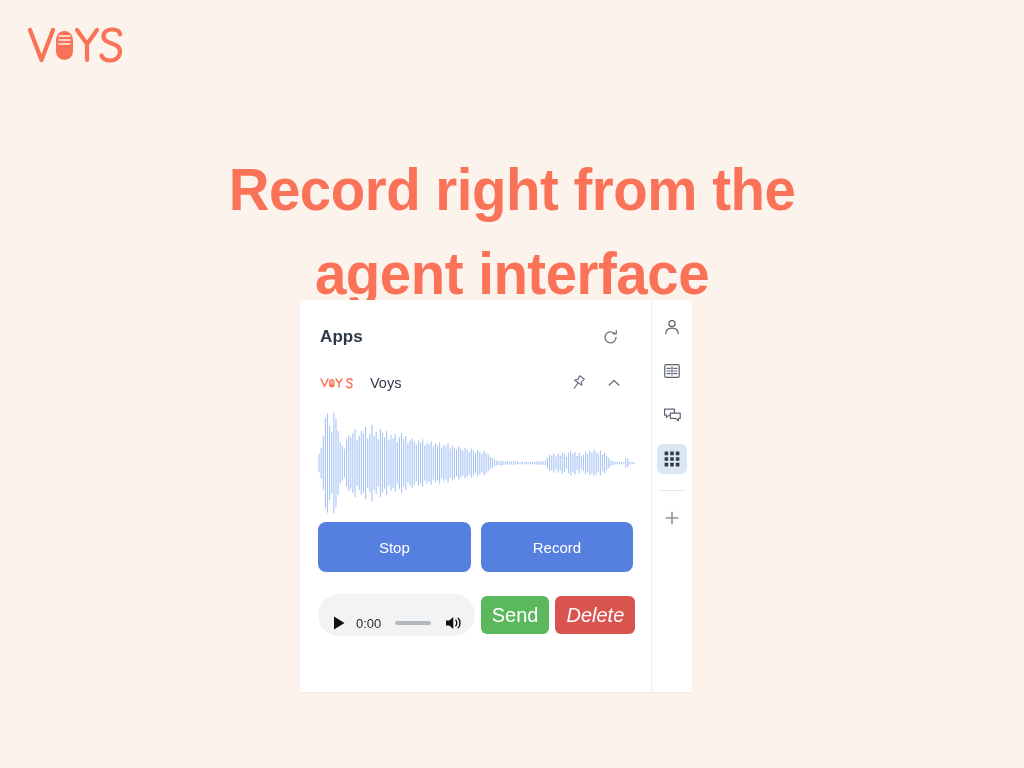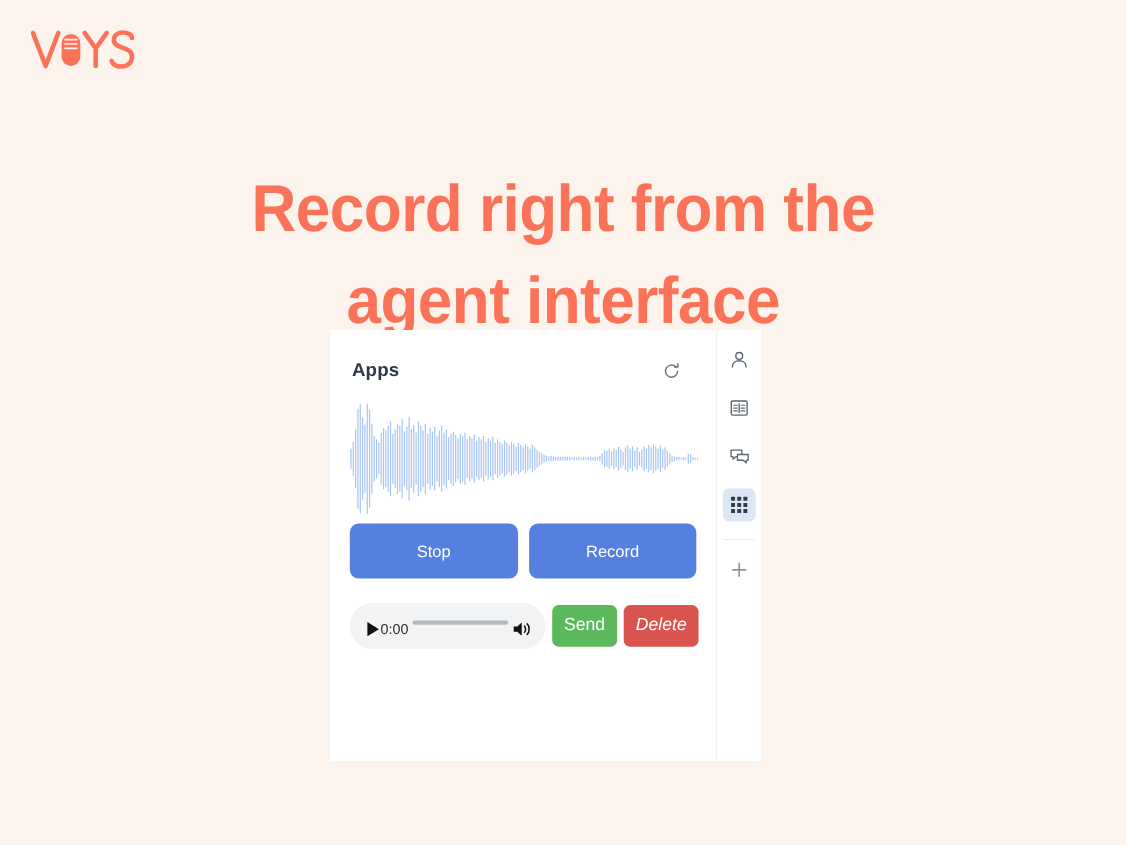--- a/index.html
+++ b/index.html
@@ -156,22 +156,24 @@
     padding: 0 16px 0 18px;
     margin-top: 22px;
     gap: 6px;
   }
   .audio-player {
     flex: 1;
     height: 42px;
     background: #f1f3f4;
     border-radius: 21px;
     display: flex;
+    align-items: center;
     padding: 16px 12px 0 14px;
     box-sizing: border-box;
+    gap: 10px;
   }
   .play-icon { width: 14px; height: 16px; flex: none; cursor: pointer; }
   .time-label {
     font-size: 13px;
     color: #2b2b2b;
     font-family: "Liberation Sans", sans-serif;
     flex: none;
   }
   .seek {
     flex: 1;
@@ -180,21 +182,21 @@
     border-radius: 2px;
     cursor: pointer;
     margin: 0 4px;
   }
   .vol-icon { width: 18px; height: 16px; flex: none; cursor: pointer; }
   .mini-btn {
     height: 38px;
     border-radius: 6px;
     border: none;
     color: #fff;
-    font-size: 16px;
+    font-size: 20px;
     padding: 0 11px;
     cursor: pointer;
     font-family: "Liberation Sans", sans-serif;
     white-space: nowrap;
   }
   .btn-send { background: #5cb85c; }
   .btn-delete { background: #d9534f; font-style: italic; }
 
   
   .rail-icon {
@@ -248,20 +250,47 @@
     <div class="apps-header">
       <div class="apps-title">Apps</div>
       <div class="refresh-btn">
         <svg width="17" height="17" viewBox="0 0 17 17">
           <path d="M14 8.5 A5.5 5.5 0 1 1 12.2 4.3" fill="none" stroke="#6b7280" stroke-width="1.35" stroke-linecap="round"></path>
           <path d="M14.3 1.6 L14.3 4.7 L11.2 4.7" fill="none" stroke="#6b7280" stroke-width="1.35" stroke-linecap="round" stroke-linejoin="round"></path>
         </svg>
       </div>
     </div>
 
+    <div class="app-row">
+      <svg class="app-logo-mini" viewBox="0 0 68 26">
+        <path d="M2 5 L9 20 L16 5" fill="none" stroke="#fa7358" stroke-width="3" stroke-linecap="round" stroke-linejoin="round"></path>
+        <rect x="18" y="5" width="11" height="17" rx="5.5" fill="#fa7358"></rect>
+        <g stroke="#ffffff" stroke-width="1">
+          <line x1="19.6" y1="9" x2="27.4" y2="9"></line>
+          <line x1="19.6" y1="12" x2="27.4" y2="12"></line>
+          <line x1="19.6" y1="15" x2="27.4" y2="15"></line>
+        </g>
+        <path d="M32 5 L38 13 L44 5 M38 13 L38 21" fill="none" stroke="#fa7358" stroke-width="3" stroke-linecap="round" stroke-linejoin="round"></path>
+        <path d="M64 7.5 C64 5.3 61.3 4.4 59.2 4.4 C56.2 4.4 54.2 5.9 54.2 8.5 C54.2 13.5 64 11.5 64 17.3 C64 20.5 61.3 22.5 58.3 22.5 C55.6 22.5 53.5 21.3 52.9 19.6" fill="none" stroke="#fa7358" stroke-width="3" stroke-linecap="round"></path>
+      </svg>
+      <div class="app-name">Voys</div>
+      <div class="row-icon">
+        <svg width="18" height="18" viewBox="0 0 18 18">
+          <g transform="rotate(35 9 9)">
+            <path d="M6.1 2.2 L11.9 2.2 L11.1 6.1 L13.4 8.6 L4.6 8.6 L6.9 6.1 Z" fill="none" stroke="#6b7280" stroke-width="1.2" stroke-linejoin="round"></path>
+            <line x1="9" y1="8.6" x2="9" y2="15.4" stroke="#6b7280" stroke-width="1.2" stroke-linecap="round"></line>
+          </g>
+        </svg>
+      </div>
+      <div class="row-icon">
+        <svg width="16" height="16" viewBox="0 0 16 16">
+          <path d="M3.2 10 L8 5.4 L12.8 10" fill="none" stroke="#6b7280" stroke-width="1.35" stroke-linecap="round" stroke-linejoin="round"></path>
+        </svg>
+      </div>
+    </div>
 
     <div class="waveform">
       <svg id="wave-svg" viewBox="0 0 340 110" preserveAspectRatio="none">
           <rect x="0.54" y="45.69" width="1.18" height="18.61" fill="#a8c4f5" rx="0.4"></rect>
           <rect x="2.81" y="39.49" width="1.18" height="31.02" fill="#a8c4f5" rx="0.4"></rect>
           <rect x="5.08" y="28.12" width="1.18" height="53.77" fill="#a8c4f5" rx="0.4"></rect>
           <rect x="7.34" y="9.50" width="1.18" height="90.99" fill="#a8c4f5" rx="0.4"></rect>
           <rect x="9.61" y="5.37" width="1.18" height="99.26" fill="#a8c4f5" rx="0.4"></rect>
           <rect x="11.88" y="17.78" width="1.18" height="74.45" fill="#a8c4f5" rx="0.4"></rect>
           <rect x="14.14" y="23.98" width="1.18" height="62.04" fill="#a8c4f5" rx="0.4"></rect>

